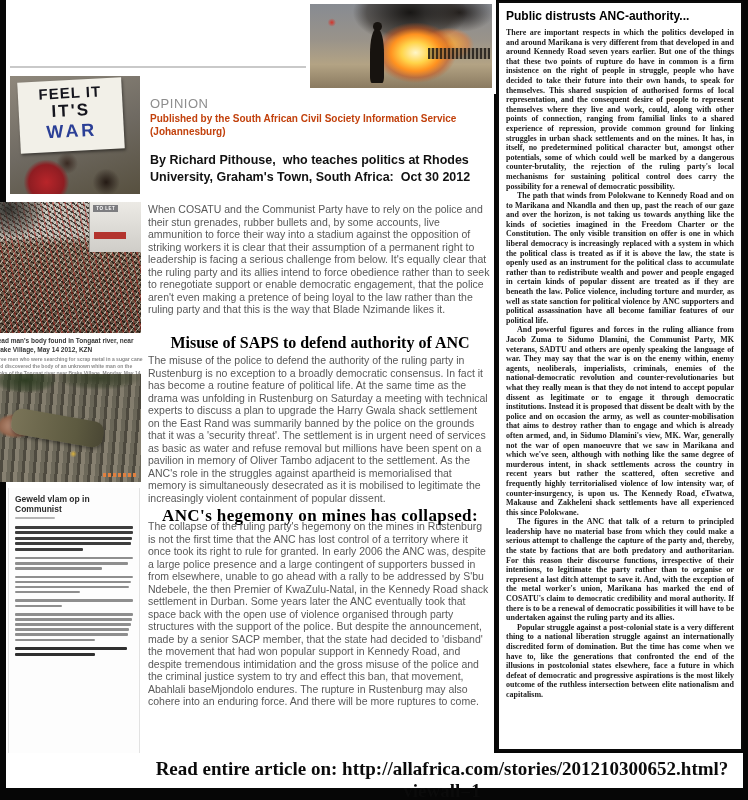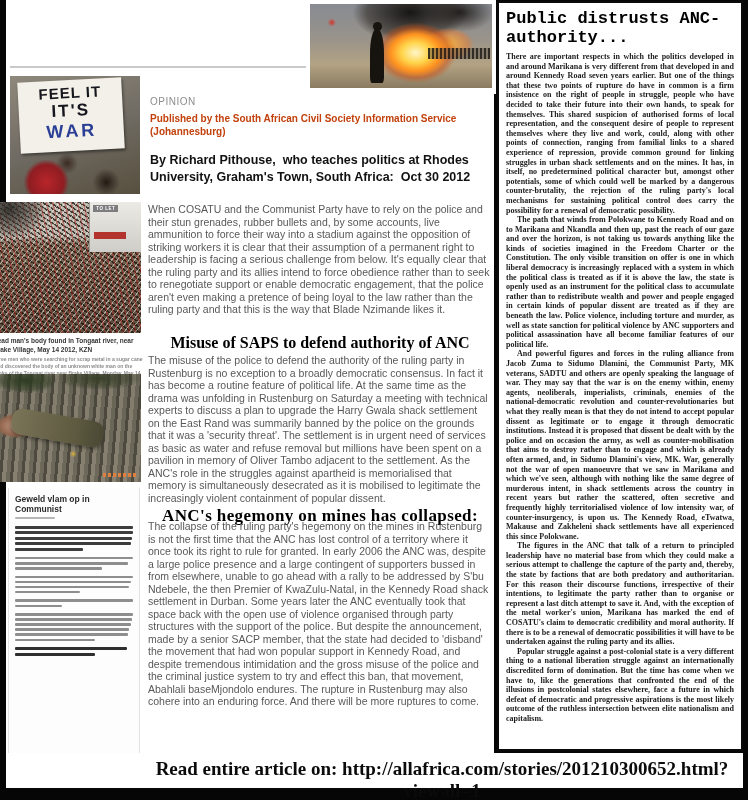--- a/index.html
+++ b/index.html
@@ -25,26 +25,26 @@
       radial-gradient(circle 6px at 12% 22%, rgba(220,40,30,.9), transparent 70%),
       linear-gradient(180deg,#878b92 0%,#99938a 42%,#b3a384 72%,#8a7a60 100%);}
   .fig-person{position:absolute;left:33%;top:30%;width:14px;height:54px;background:#17130f;
               border-radius:45% 45% 12% 12%;}
   .fig-head{position:absolute;left:34.5%;top:22%;width:9px;height:9px;border-radius:50%;background:#17130f;}
   .fig-crowd{position:absolute;right:2px;top:52%;width:34%;height:11px;filter:blur(.6px);
      background:repeating-linear-gradient(90deg, rgba(28,24,20,.85) 0 2px, rgba(95,85,72,.5) 2px 4px);}
   
   .right-col{position:absolute;left:497px;top:1px;width:246px;height:750px;box-sizing:border-box;
              background:#fff;border:2px solid #0a0a0a;padding:4px 7px 0 7px;overflow:hidden;}
-  .right-col h2{margin:2px 0 5px 0;font-family:Liberation Mono, monospace;font-size:17px;color:#000;}
+  .right-col h2{margin:2px 0 5px 0;font-family:Liberation Sans, sans-serif;font-size:12px;color:#000;}
   .right-col p{margin:0;font-family:"Liberation Serif",serif;font-weight:bold;font-size:8px;
                line-height:9.6px;color:#1c1c1c;text-align:justify;}
   .right-col p.ind{text-indent:11px;}
   
-  .kicker{position:absolute;left:150px;top:96px;font-size:10px;color:#8d8d8d;letter-spacing:.5px;text-align:center;}
+  .kicker{position:absolute;left:150px;top:96px;font-size:13px;color:#8d8d8d;letter-spacing:.5px;text-align:center;}
   .publine{position:absolute;left:150px;top:112px;width:330px;font-size:10px;font-weight:bold;
            color:#c2410c;line-height:1.32;}
   .authline{position:absolute;left:150px;top:152px;width:334px;font-size:12.5px;font-weight:bold;
             color:#111;line-height:1.32;white-space:pre-wrap;}
   .bodytxt{position:absolute;left:148px;width:342px;font-size:10.5px;color:#585858;line-height:12.5px;}
   .p1{top:203px;} .p2{top:354px;} .p3{top:520px;}
   .sechead{position:absolute;left:148px;width:344px;text-align:center;font-family:"Liberation Serif",serif;
            font-weight:bold;color:#000;}
   .h-saps{top:334px;font-size:16px;}
   .h-heg{top:506px;font-size:17px;letter-spacing:.4px;}

